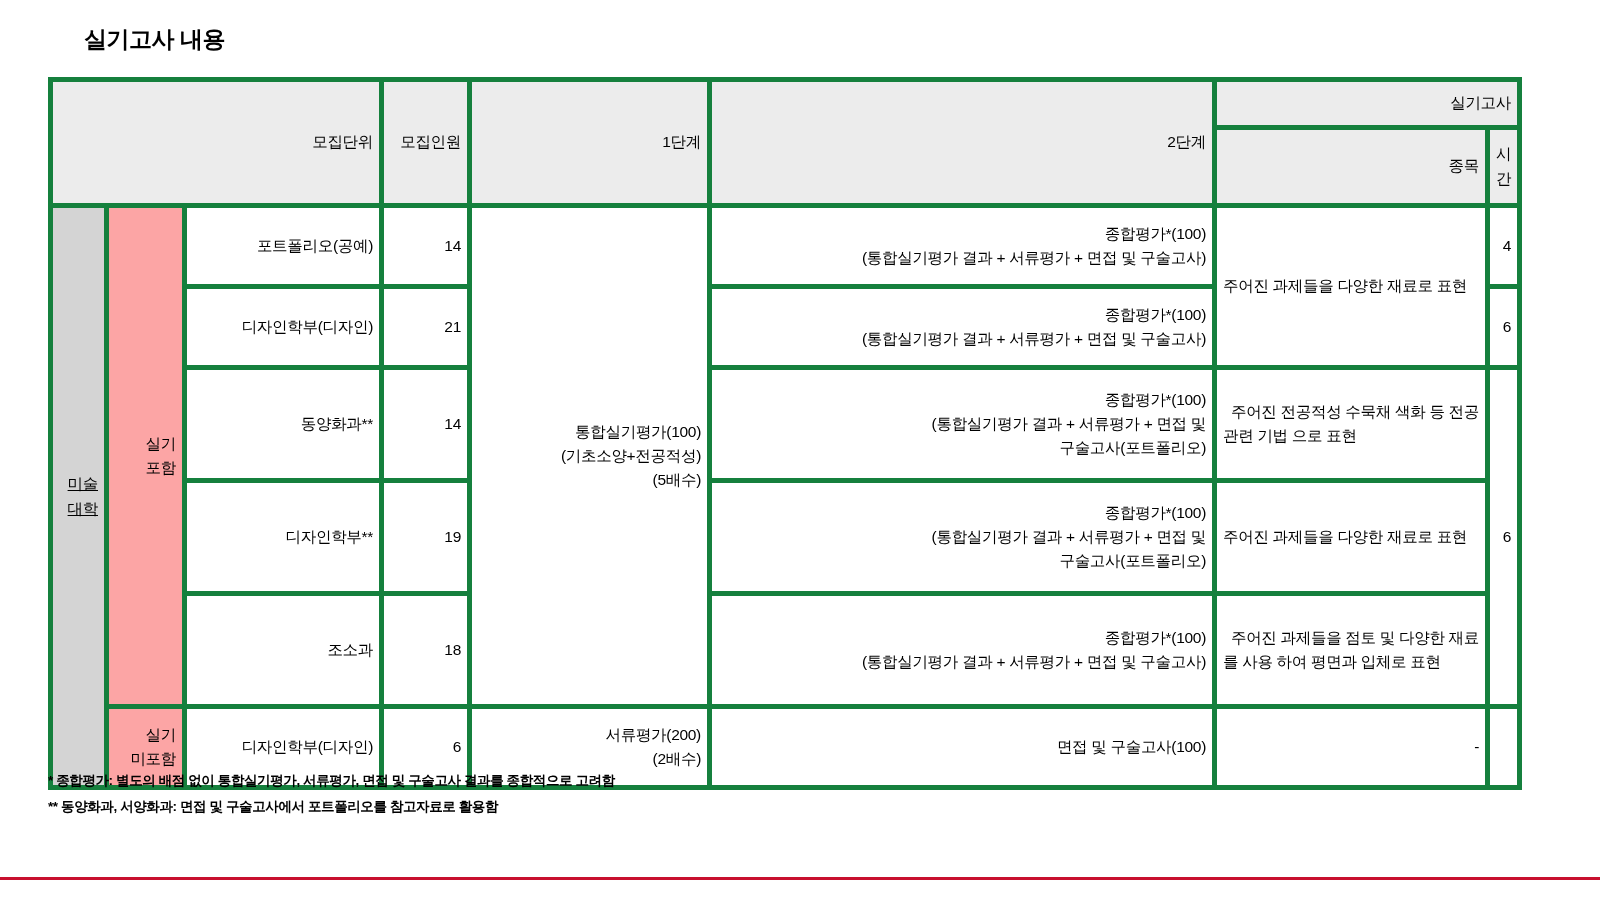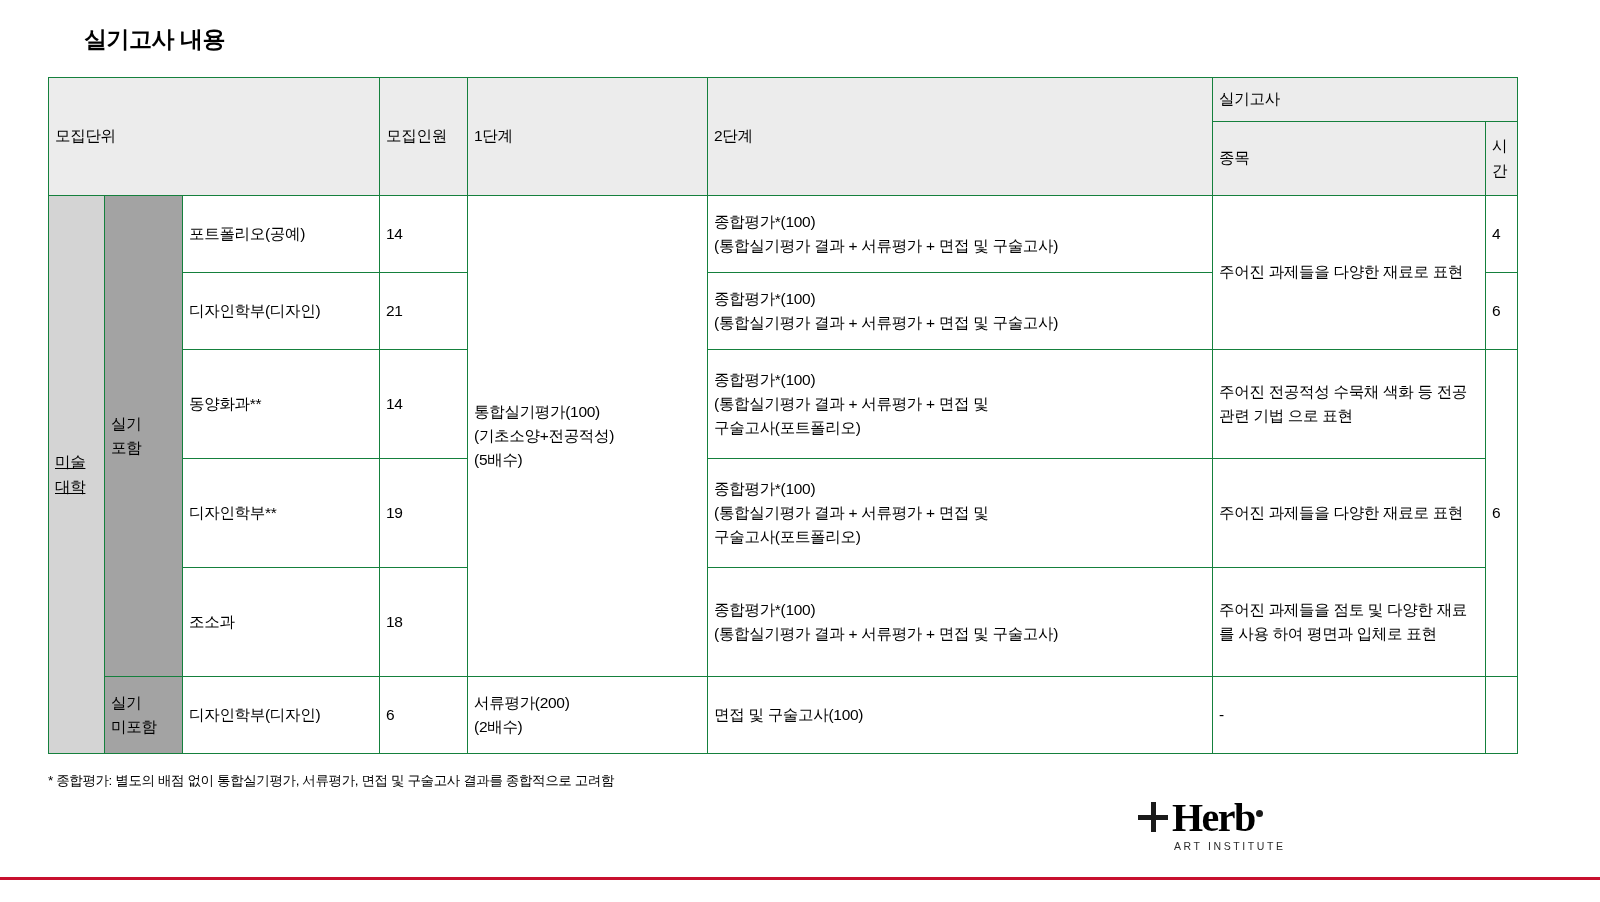--- a/index.html
+++ b/index.html
@@ -32,38 +32,38 @@
   table.practical {
     position: absolute;
     left: 48px;
     top: 77px;
     width: 1469px;
     border-collapse: collapse;
     table-layout: fixed;
     font-size: 15.5px;
   }
   table.practical td, table.practical th {
-    border: 1px solid #15803d;
+    border: 5px solid #15803d;
     padding: 4px 6px;
-    text-align: left;
+    text-align: right;
     vertical-align: middle;
     font-weight: normal;
     line-height: 1.55;
     letter-spacing: -0.3px;
   }
   .hdr {
     background: #ececec;
     height: 52px;
   }
   .greycol {
     background: #d4d4d4;
     text-decoration: underline;
   }
   .whitecol {
-    background: #a3a3a3;
+    background: #fca5a5;
   }
   .vert {
     white-space: normal;
     width: 26px;
     line-height: 1.2;
   }
   .narrow-word {
     display: block;
   }
   .justify {
@@ -74,20 +74,21 @@
     padding-right: 8px;
     border-radius: 16px;
   }
   .notes {
     position: absolute;
     left: 48px;
     top: 768px;
     font-size: 13.5px;
     line-height: 1.95;
     letter-spacing: -0.4px;
+    font-weight: bold;
   }
   .logo {
     position: absolute;
     right: 46px;
     bottom: 50px;
     text-align: left;
     width: 200px;
   }
   .logo-main {
     font-size: 40px;
@@ -266,24 +267,19 @@
         </td>
         <td>면접 및 구술고사(100)</td>
         <td>-</td>
         <td></td>
       </tr>
     </tbody>
   </table>
 
   <div class="notes">
     <div>* 종합평가: 별도의 배점 없이 통합실기평가, 서류평가, 면접 및 구술고사 결과를 종합적으로 고려함</div>
+    <div>** 동양화과, 서양화과: 면접 및 구술고사에서 포트폴리오를 참고자료로 활용함</div>
   </div>
 
-  <div class="logo">
-    <div class="logo-main">
-      <span class="logo-plus"></span><span>Herb</span><span class="logo-dot"></span>
-    </div>
-    <div class="logo-sub">ART INSTITUTE</div>
-  </div>
 
   <div class="footer-rule"></div>
   <div class="footer-rule2"></div>
 </div>
 
 </body></html>

